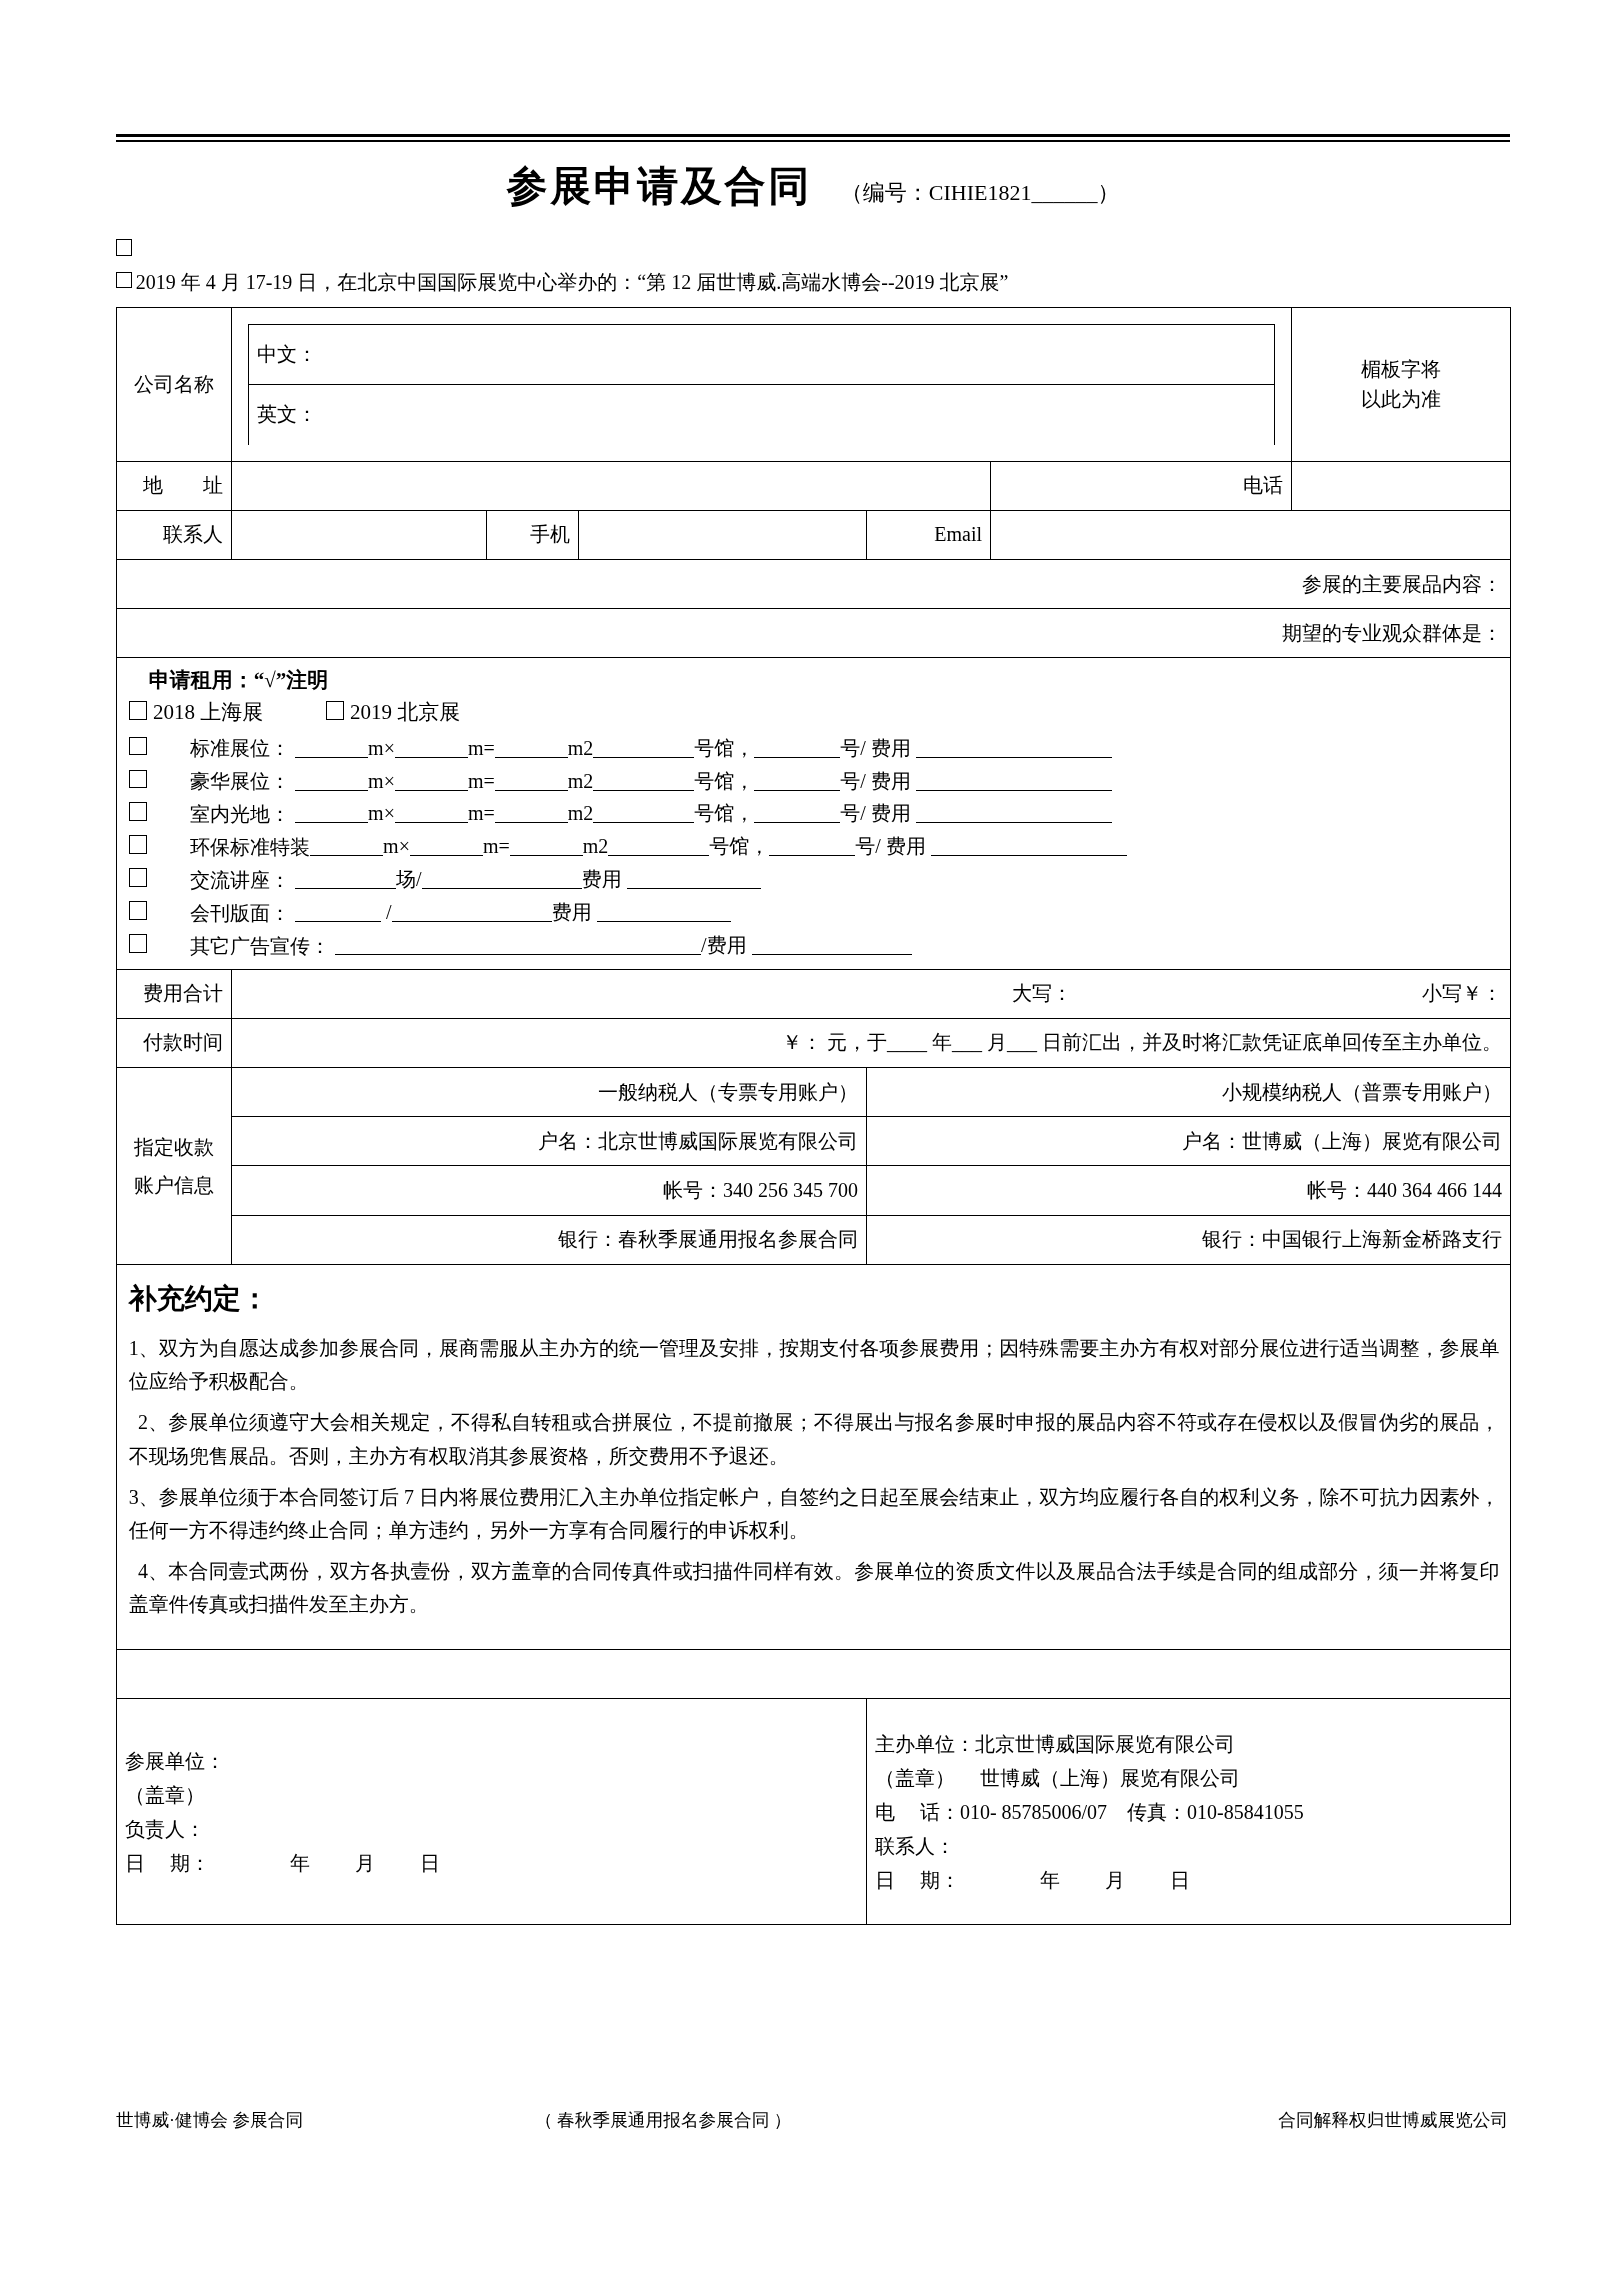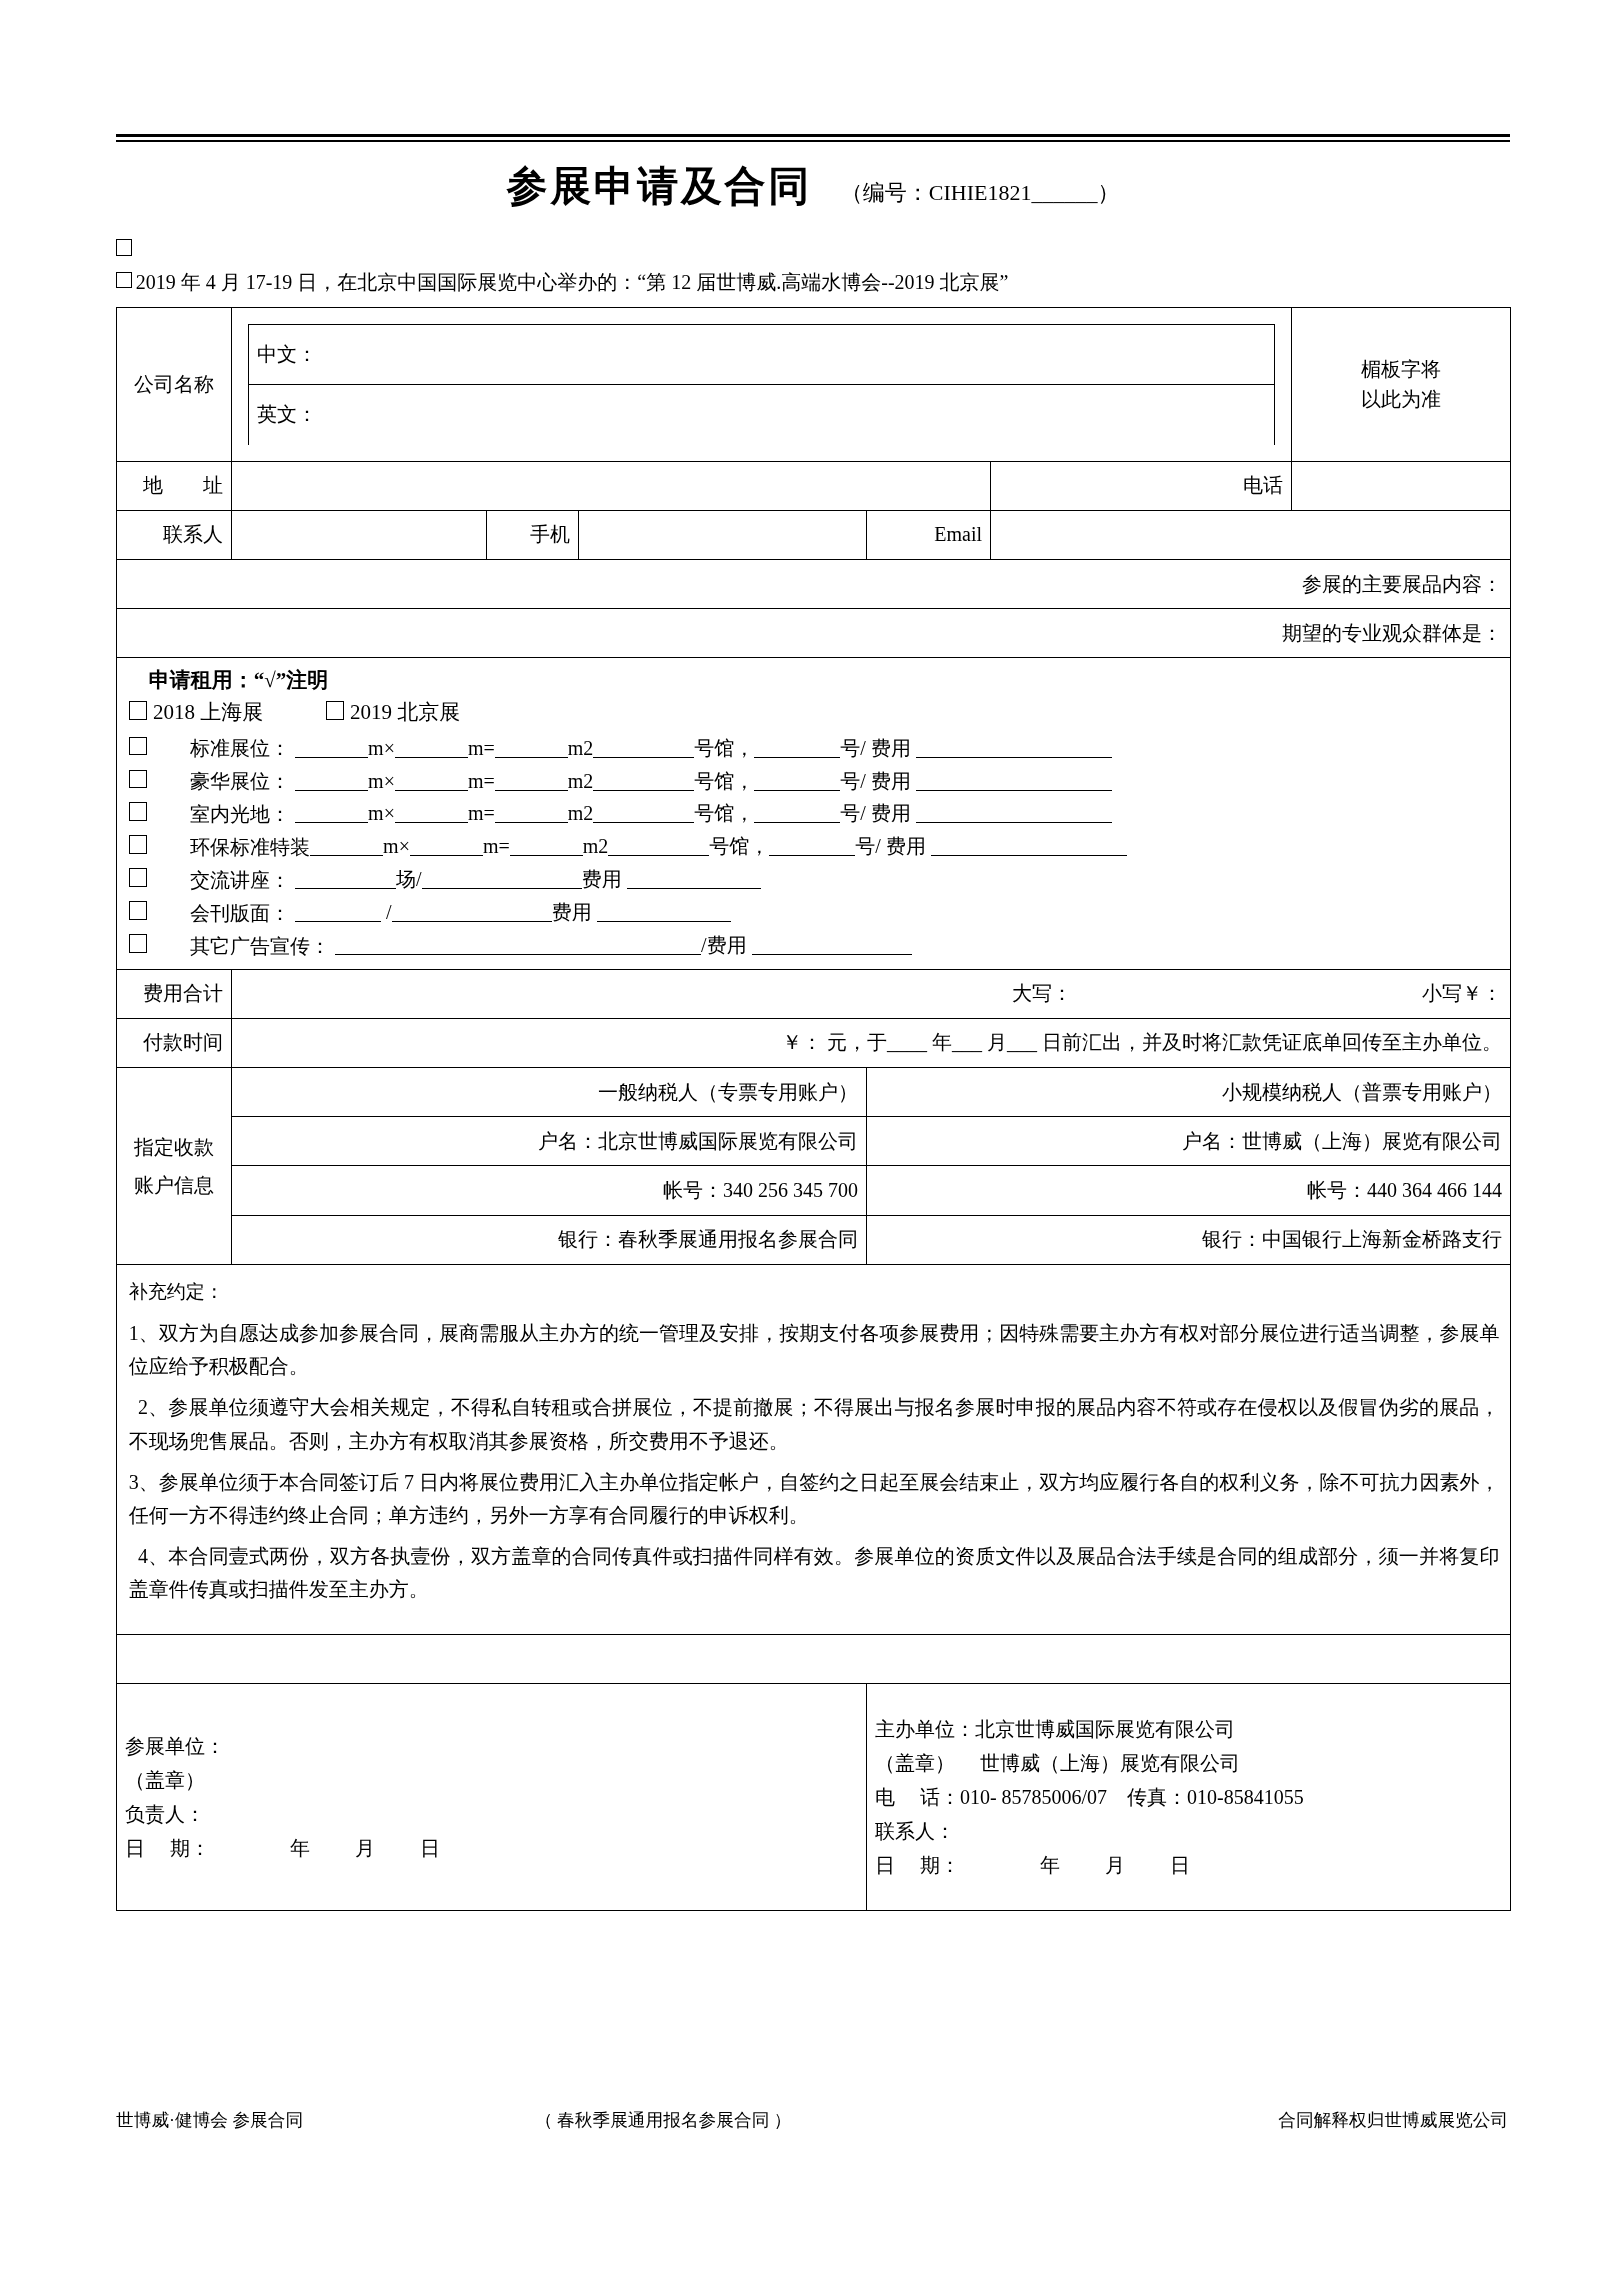--- a/index.html
+++ b/index.html
@@ -44,21 +44,21 @@
   .rent .pick { margin:0 0 11.8px 0; font-size:21px; }
   .rent .pick .gap { display:inline-block; width:52px; }
   .rent .opt { margin:0 0 10.5px 0; white-space:nowrap; }
   .rent .opt .name { display:inline-block; margin-left:37px; }
   .u { display:inline-block; border-bottom:1.6px solid #000; height:1.05em; vertical-align:-2.6px; }
   .u110{width:73px}.u130{width:86px}.u150{width:101px}
   .u200{width:134px}.u240{width:160px}.u300{width:196px}.u560{width:366px}
 
   
   .terms { padding:9.2px 10.5px 11.8px 11.8px !important; font-size:19.6px; line-height:1.66; text-align:justify; }
-  .terms .t-h { font-weight:normal; margin:2.6px 0 9.2px 0; font-size:19px; }
+  .terms .t-h { font-weight:bold; margin:2.6px 0 9.2px 0; font-size:28px; }
   .terms p { margin:0 0 7.9px 0; }
   .terms p.i { text-indent:9.2px; }
 
   
   .sig td { vertical-align:top; font-size:20px; line-height:1.70; padding:10.5px 10.5px 10.5px 14.4px; height:216px; }
   .sig .ln { margin:0; white-space:pre; }
   .spacer td { height:39px; border:1.6px solid #000; }
 
   
   .footer { position:absolute; left:116px; top:2108px; width:1404px; display:flex; font-size:17.7px; }

